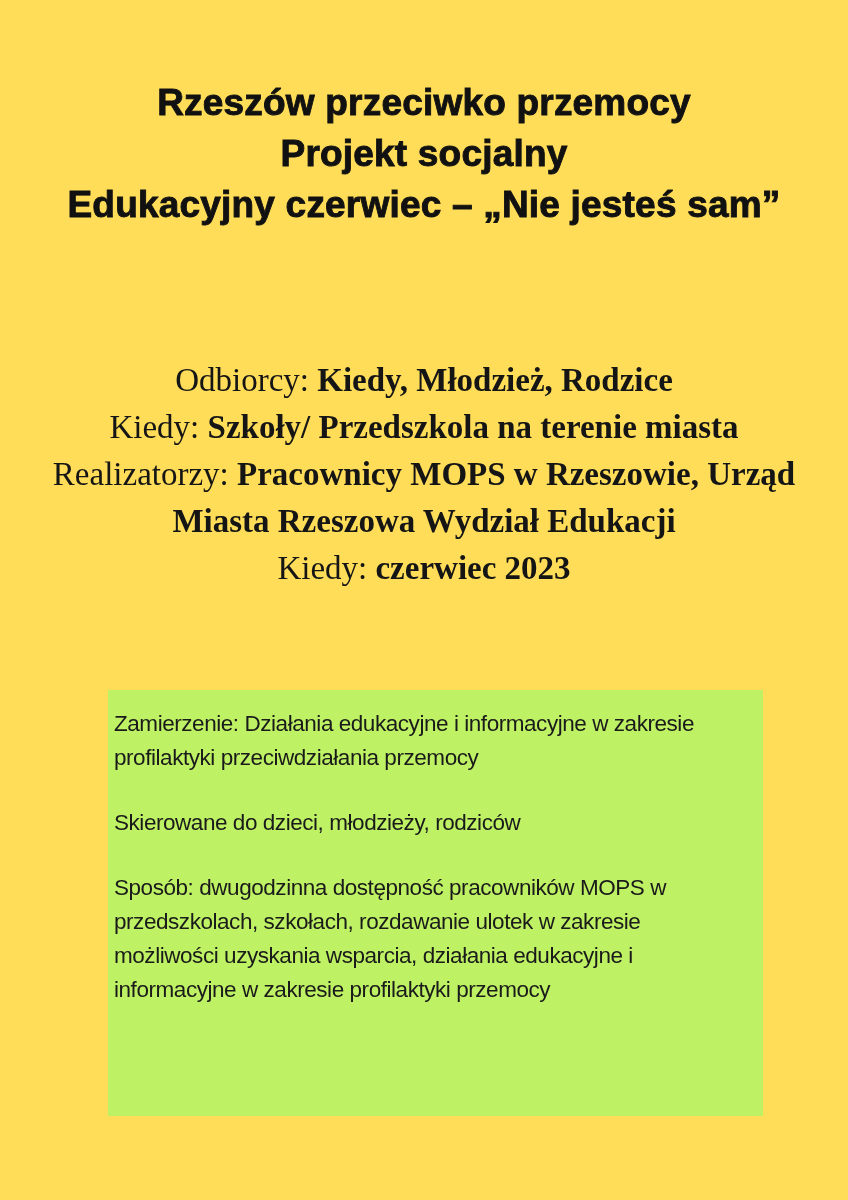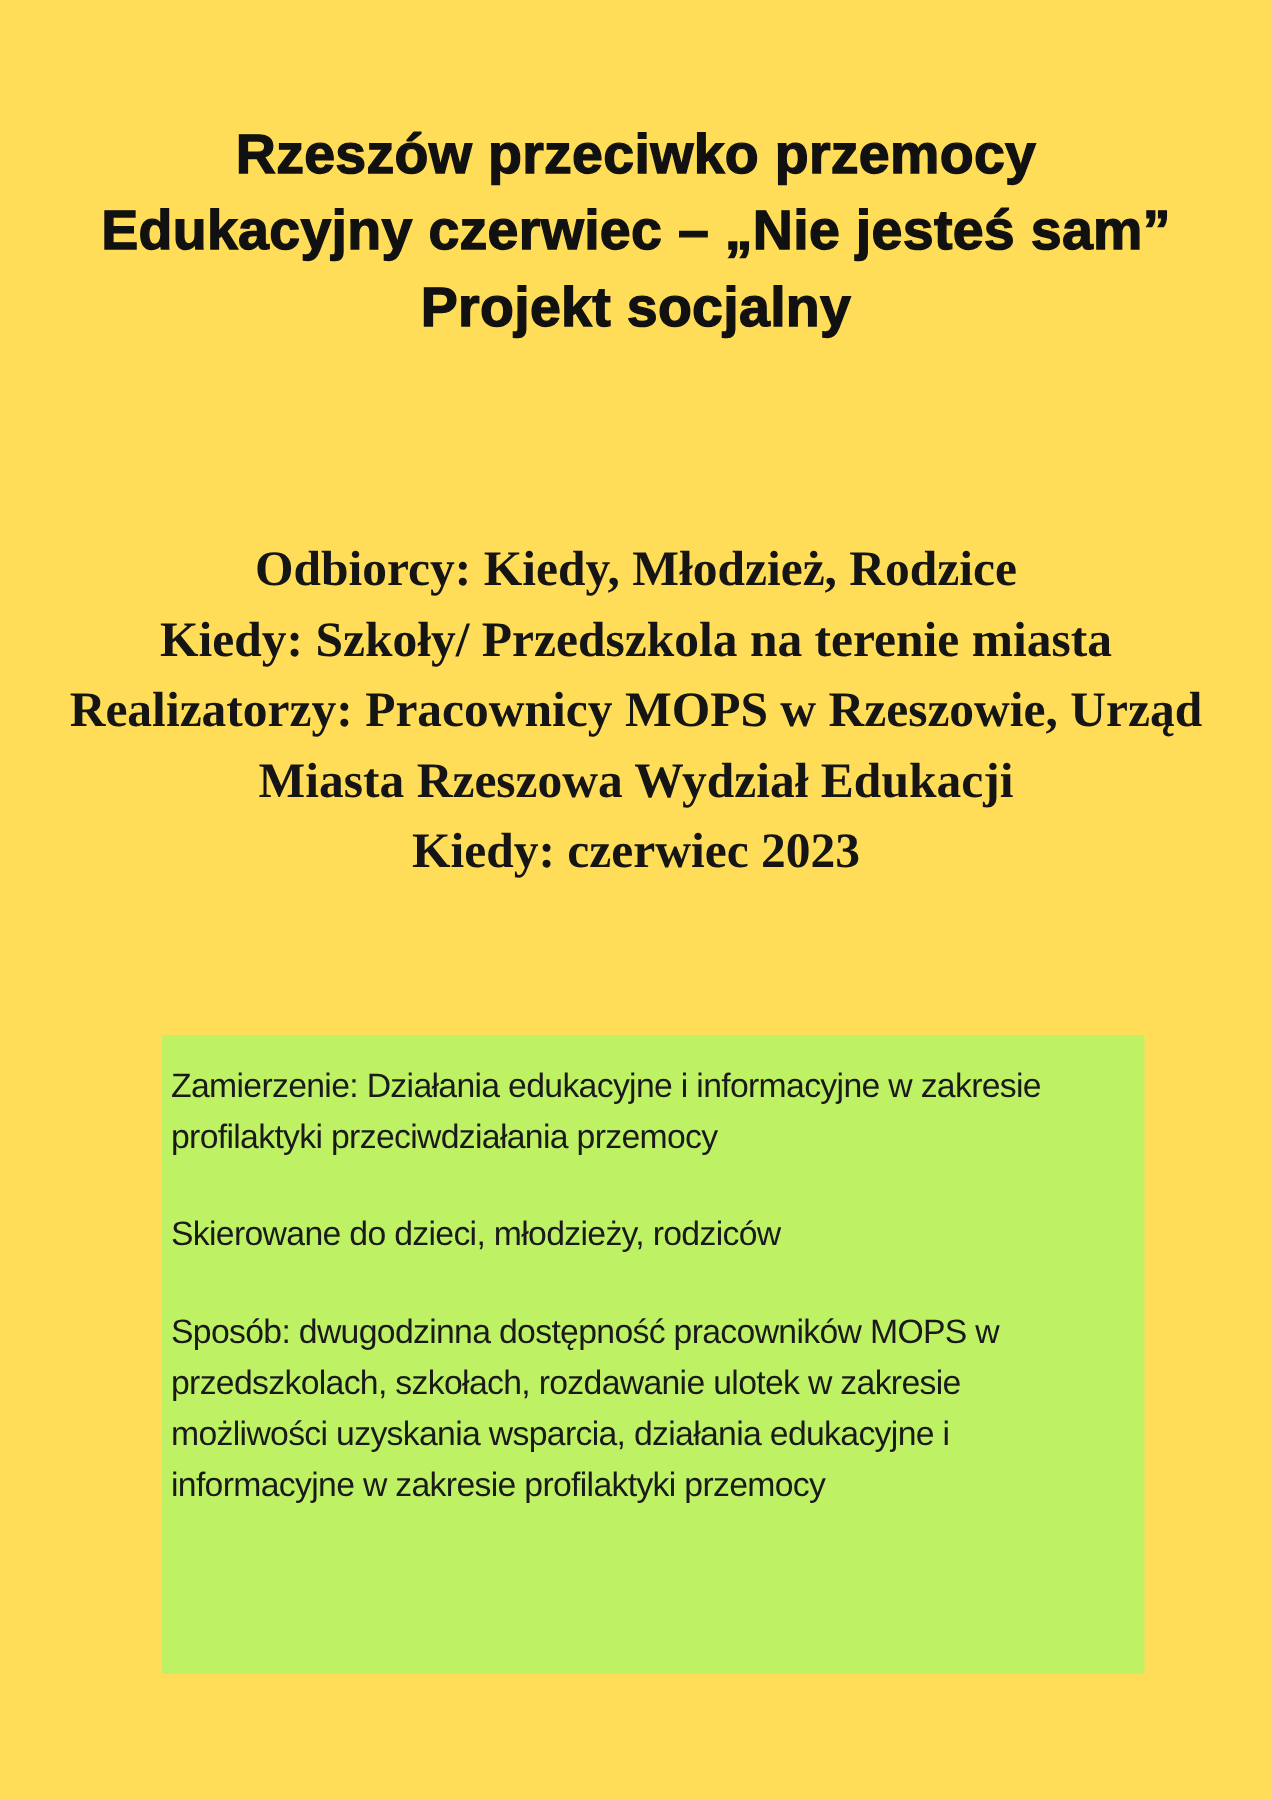--- a/index.html
+++ b/index.html
@@ -38,21 +38,21 @@
     top: 357px;
     left: 34px;
     right: 34px;
     text-align: center;
     font-family: "Liberation Serif", "DejaVu Serif", serif;
     font-size: 33px;
     line-height: 47px;
     color: #151515;
   }
   .details-item .lbl {
-    font-weight: 700;
+    font-weight: 400;
   }
   .details-item .val {
     font-weight: 700;
   }
   
   .panel {
     position: absolute;
     left: 108px;
     top: 690px;
     width: 655px;
@@ -71,22 +71,22 @@
     white-space: pre-line;
   }
 </style>
 </head>
 <body>
 
 <div class="poster">
 
   <div class="title-block">
     <div>Rzeszów przeciwko przemocy</div>
+    <div>Projekt socjalny</div>
     <div>Edukacyjny czerwiec – „Nie jesteś sam”</div>
-    <div>Projekt socjalny</div>
   </div>
 
   <div class="details-block">
     <div class="details-item">
       <span class="lbl">Odbiorcy:</span>
       <span class="val">Kiedy, Młodzież, Rodzice</span>
     </div>
     <div class="details-item">
       <span class="lbl">Kiedy:</span>
       <span class="val">Szkoły/ Przedszkola na terenie miasta</span>

